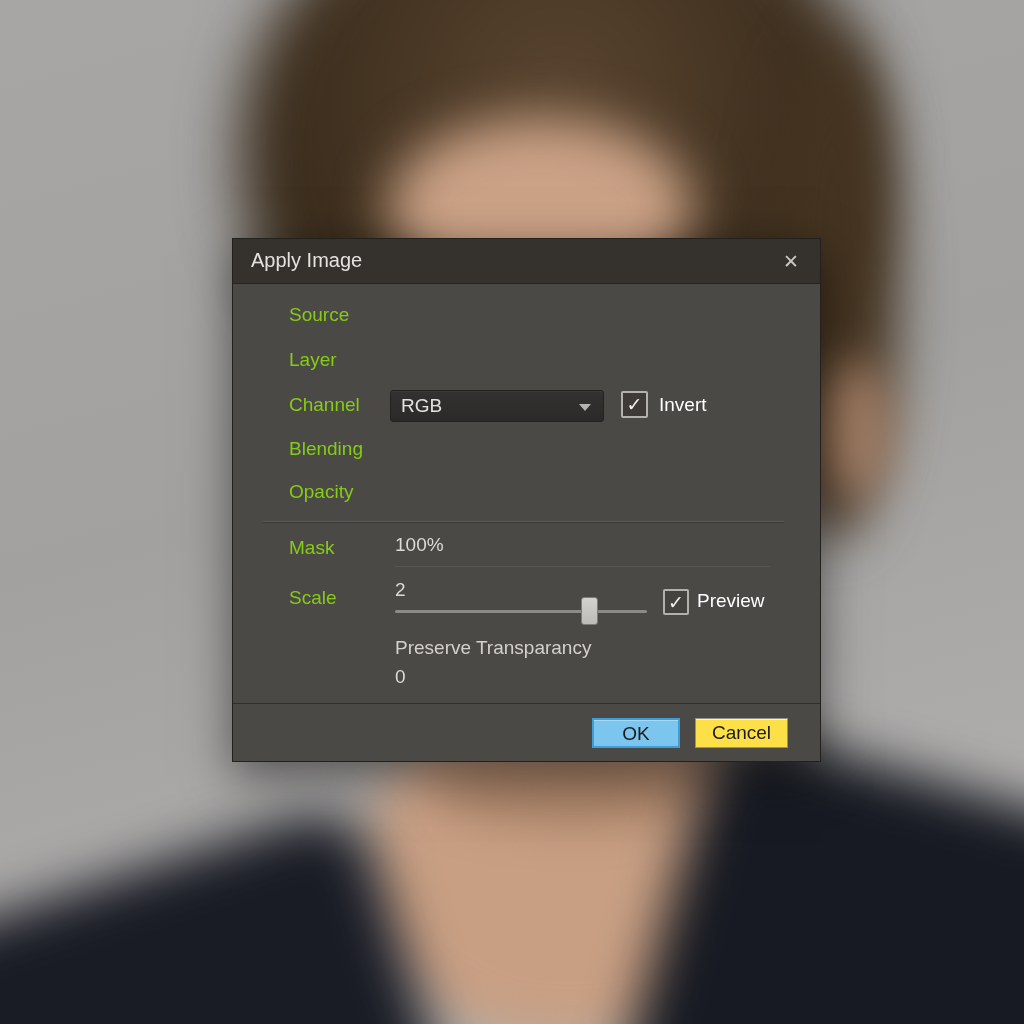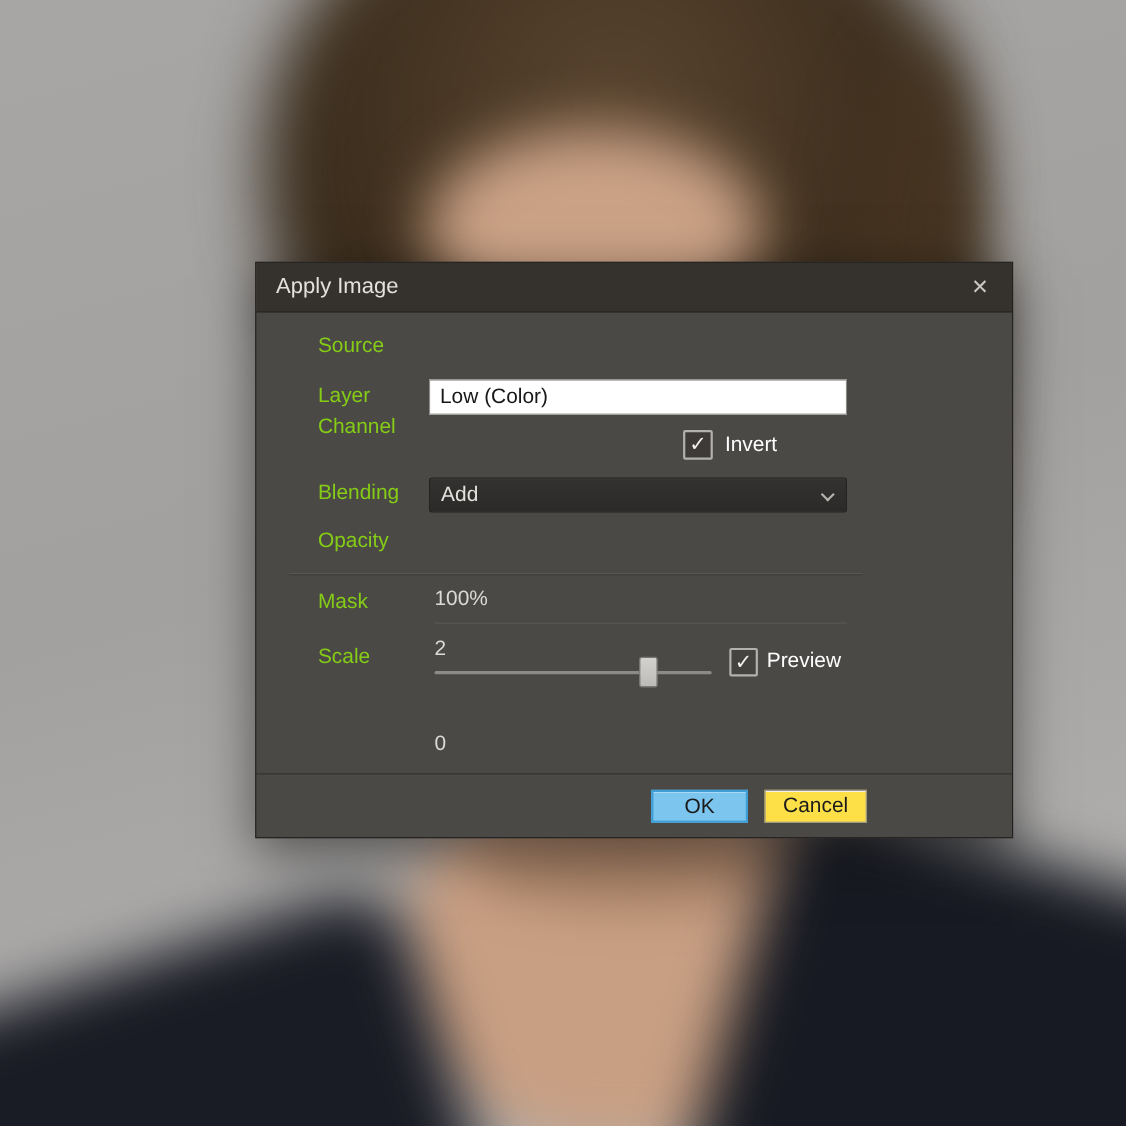--- a/index.html
+++ b/index.html
@@ -23,21 +23,21 @@
   .neck        { left:368px; top:710px; width:408px; height:330px;
                  border-radius:42% 42% 46% 46%; background:#c89f83; filter:blur(24px); }
   .chin-shadow { left:428px; top:752px; width:292px; height:72px; border-radius:50%;
                  background:#8e6a50; opacity:.6; filter:blur(22px); }
   .shirt-left  { left:-150px; top:880px; width:580px; height:400px; border-radius:60px;
                  background:#1a1c25; transform:rotate(-18deg); filter:blur(26px); }
   .shirt-right { left:650px; top:795px; width:600px; height:440px; border-radius:60px;
                  background:#171a22; transform:rotate(16deg); filter:blur(26px); }
 
   
-  .dialog { position:absolute; left:232px; top:238px; width:689px; height:524px;
+  .dialog { position:absolute; left:232px; top:238px; width:589px; height:524px;
     background:#4b4946; border:1px solid #23211e; box-shadow:0 14px 44px rgba(0,0,0,.5);
     color:#d6d3cf; font-size:19px; }
   .titlebar { position:absolute; left:0; top:0; right:0; height:45px;
     background:#35322e; border-bottom:1px solid #262320; }
   .title { position:absolute; left:18px; top:10px; font-size:20px; color:#e4e2df; }
   .close-btn { position:absolute; right:14px; top:8px; width:30px; height:30px;
     color:#c9c7c4; font-size:19px; text-align:center; line-height:30px; cursor:default; }
 
   .label { position:absolute; left:56px; color:#84cc16; }
 
@@ -103,52 +103,52 @@
   <div class="dialog">
 
     <div class="titlebar">
       <span class="title">Apply Image</span>
       <span class="close-btn">✕</span>
     </div>
 
     <span class="label" style="top:65px;">Source</span>
 
     <span class="label" style="top:110px;">Layer</span>
-    <input class="input-white" style="top: 106px;" value="Low (Color)">
 
-    <span class="label" style="top:139px;">Channel</span>
+    <span class="label" style="top:155px;">Channel</span>
+    <div class="dd" style="top:151px; width:214px;">
+      <span>RGB</span>
+      <span class="tri"></span>
+    </div>
     <div class="checkbox" style="left:388px; top:152px;">
       <span style="visibility: visible;">✓</span>
     </div>
     <span class="cb-label" style="left:426px; top:155px;">Invert</span>
 
     <span class="label" style="top:199px;">Blending</span>
-    <div class="dd" style="top:195px;">
-      <span>Add</span>
-      <span class="chev"></span>
-    </div>
 
     <span class="label" style="top:242px;">Opacity</span>
 
     <div class="divider" style="top:282px;"></div>
 
     <span class="label" style="top:298px;">Mask</span>
     <span class="value-text" style="left:162px; top:295px;">100%</span>
     <div class="underline" style="left:162px; top:327px; width:375px;"></div>
 
     <span class="label" style="top:348px;">Scale</span>
     <span class="value-text" style="left:162px; top:340px;">2</span>
     <div class="slider-track">
       <div class="slider-handle" style="left: calc(77% - 8px);"></div>
     </div>
     <div class="checkbox" style="left:430px; top:350px; width:26px; height:26px; background:#454340;">
       <span style="visibility: visible;">✓</span>
     </div>
     <span class="cb-label" style="left:464px; top:351px;">Preview</span>
 
+    <span class="value-text" style="left:162px; top:398px; color:#d4d1cd;">Preserve Transparancy</span>
     <span class="value-text" style="left:162px; top:427px;">0</span>
 
     <div class="footer-line"></div>
     <div class="btn btn-ok">OK</div>
     <div class="btn btn-cancel">Cancel</div>
 
   </div>
 </div>
 
 </body></html>

